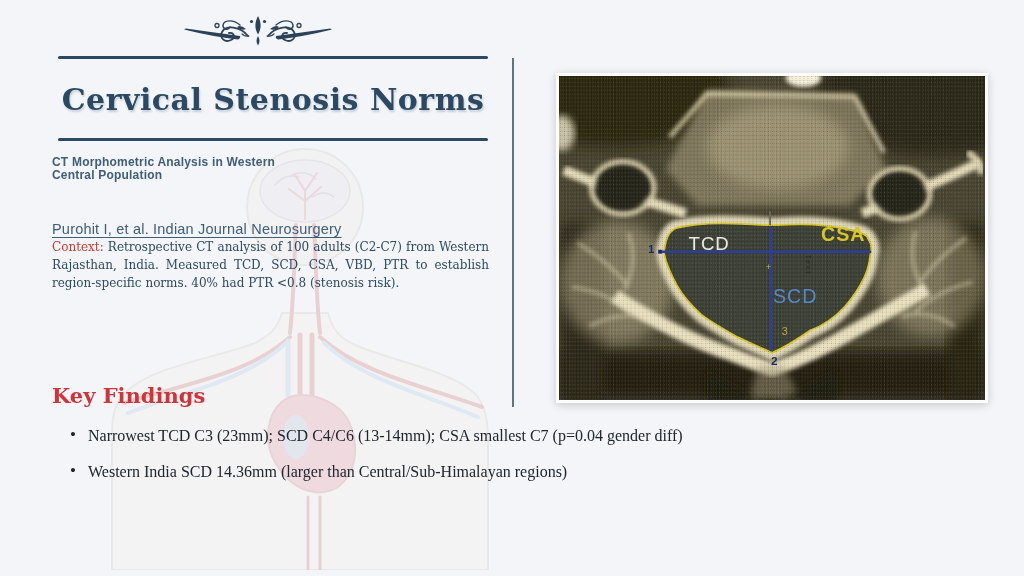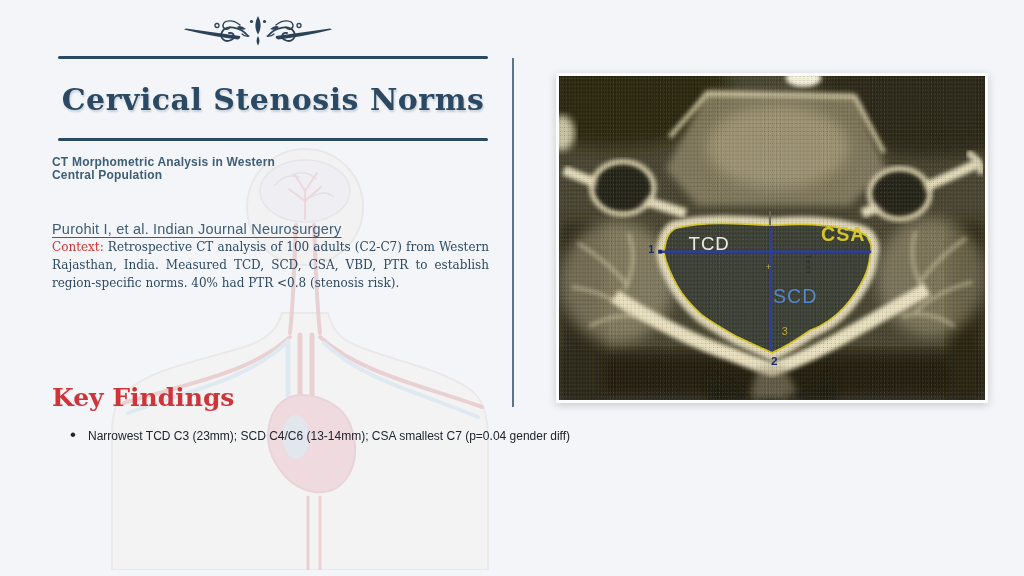--- a/index.html
+++ b/index.html
@@ -32,24 +32,24 @@
     color:var(--slate);font-weight:600;letter-spacing:.2px;}
   .citation{position:absolute;left:52px;top:221px;font-size:14.5px;color:var(--slate);
     text-decoration:underline;text-underline-offset:3px;cursor:pointer;letter-spacing:.2px;}
 
   .context{position:absolute;left:52px;top:238px;width:437px;
     font-family:"DejaVu Serif",serif;font-size:12px;line-height:1.5;
     color:var(--body-text);text-align:justify;}
   .context .ctx-label{color:var(--red);}
 
   .key-findings{position:absolute;left:52px;top:383px;
-    font-family:"DejaVu Serif",serif;font-size:25px;font-weight:600;color:var(--keyred);}
+    font-family:"DejaVu Serif",serif;font-size:21px;font-weight:600;color:var(--keyred);}
 
   .bullets{position:absolute;left:68px;top:426px;width:930px;list-style:none;}
-  .bullets li{font-family:Liberation Sans, sans-serif;font-size:12px;line-height:20px;
+  .bullets li{font-family:Liberation Serif, serif;font-size:16px;line-height:20px;
     color:var(--bullet-text);margin-bottom:16px;padding-left:20px;position:relative;}
   .bullets li::before{content:"\2022";position:absolute;left:2px;top:-1px;font-size:17px;color:var(--bullet-text);}
 
   .ct-figure{position:absolute;left:556px;top:73px;width:432px;height:330px;
     border:3px solid #fcfcfc;box-shadow:0 2px 8px rgba(40,45,55,.22);background:#474334;}
   .ct-figure svg{position:absolute;inset:0;width:100%;height:100%;display:block;}
 </style>
 </head>
 <body>
 
@@ -120,20 +120,21 @@
 
   <p class="context">
     <span class="ctx-label">Context:</span>
     <span>Retrospective CT analysis of 100 adults (C2-C7) from Western Rajasthan, India. Measured TCD, SCD, CSA, VBD, PTR to establish region-specific norms. 40% had PTR &lt;0.8 (stenosis risk).</span>
   </p>
 
   <h2 class="key-findings">Key Findings</h2>
 
   <ul class="bullets">
     <li>Narrowest TCD C3 (23mm); SCD C4/C6 (13-14mm); CSA smallest C7 (p=0.04 gender diff)</li>
+    <li>Western India SCD 14.36mm (larger than Central/Sub-Himalayan regions)</li>
   </ul>
 
   <figure class="ct-figure">
     <svg viewBox="0 0 432 330">
       <defs>
         <filter id="b2">
             <feGaussianBlur stdDeviation="2"></feGaussianBlur>
           </filter>
         <filter id="b4">
             <feGaussianBlur stdDeviation="4"></feGaussianBlur>

